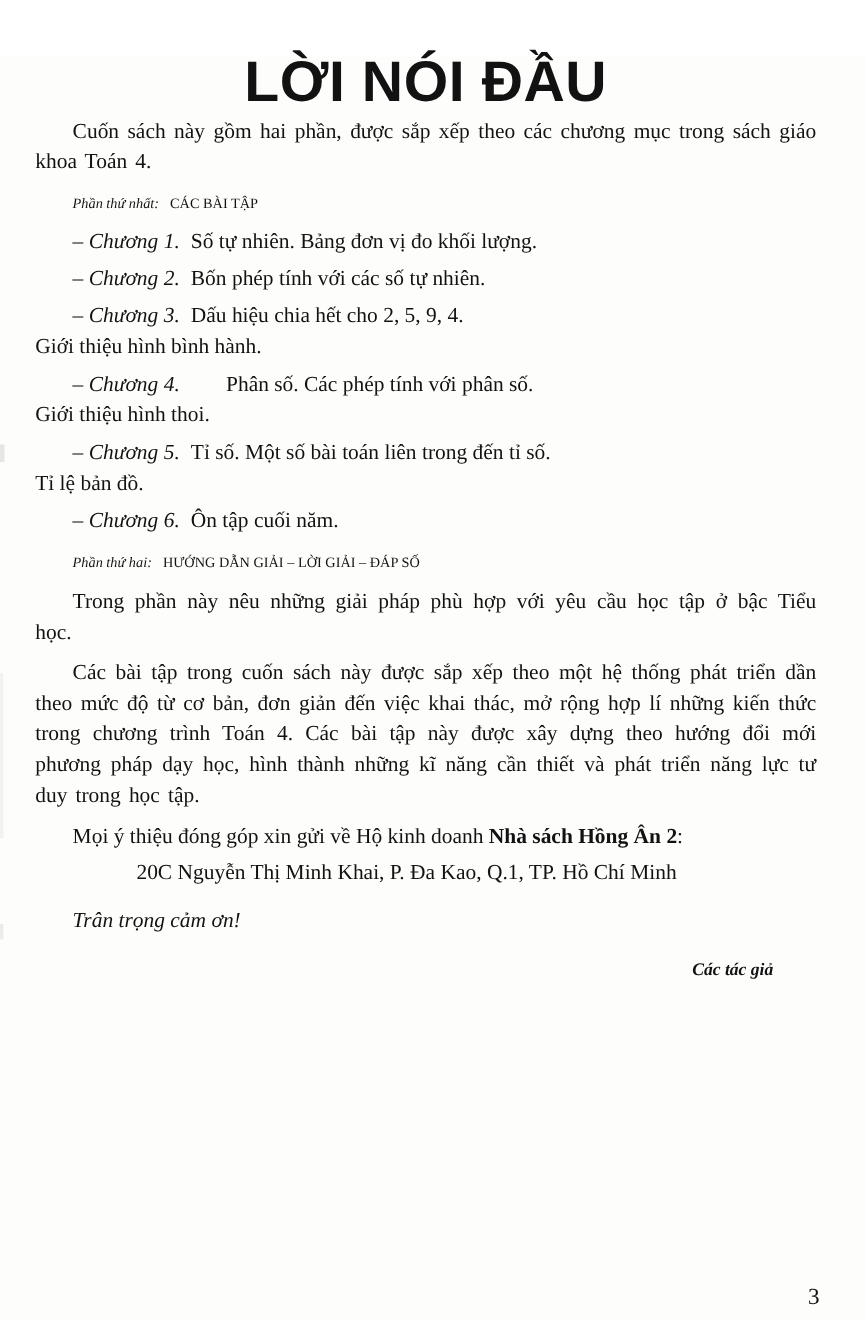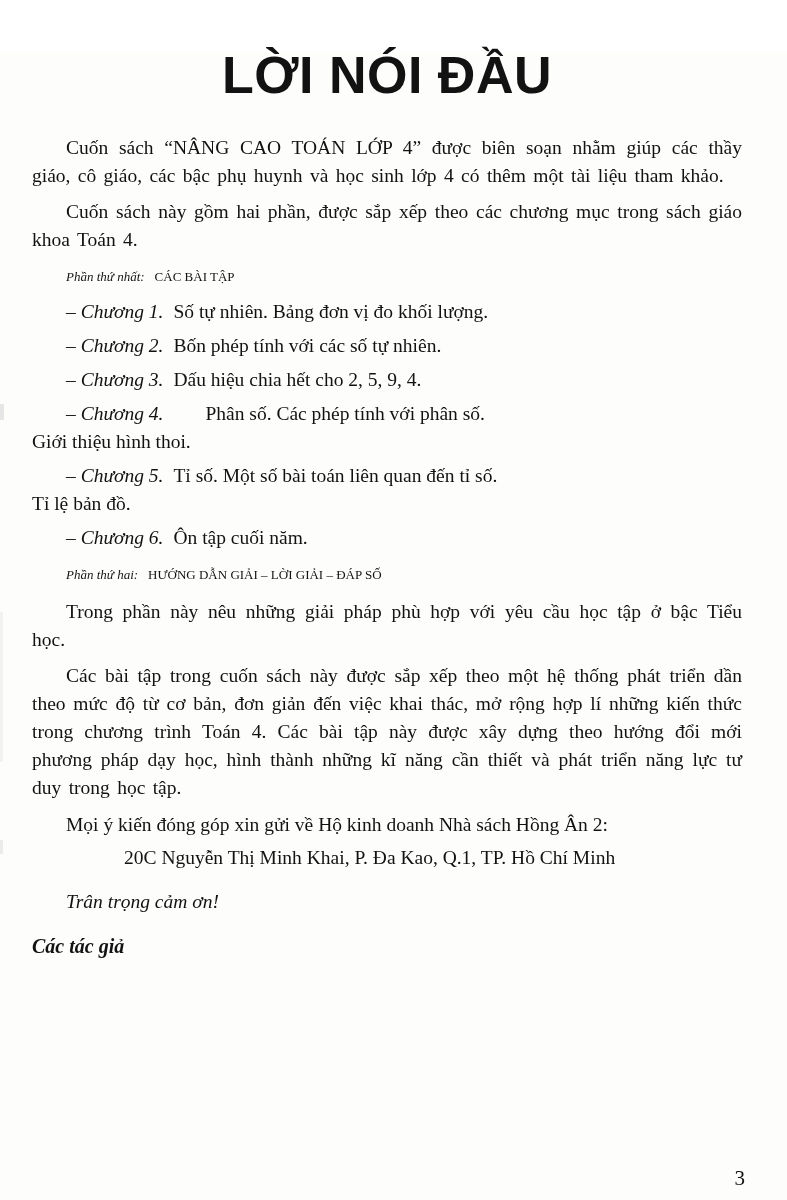--- a/index.html
+++ b/index.html
@@ -60,42 +60,42 @@
     font-style: italic;
     margin-right: 10px;
   }
   .ch-text-wide { margin-left: 32px; }
   .ch-cont { text-indent: 0; }
   .contact-line {
     text-indent: 34px;
     line-height: 28px;
     margin: 9px 0 0 0;
   }
-  .store-name { font-weight: normal; text-align: center; }
+  .store-name { font-weight: bold; text-align: center; }
   .address {
     padding-left: 92px;
     line-height: 28px;
     margin: 5px 0 16px 0;
   }
   .email {
     padding-left: 70px;
     line-height: 28px;
     margin: 5px 0 0 0;
   }
   .thanks {
     font-style: italic;
     text-indent: 34px;
     line-height: 28px;
     margin: 0 0 0 0;
   }
   .signature {
     font-weight: bold;
     font-style: italic;
-    font-size: 20px;
-    text-align: left;
+    font-size: 16px;
+    text-align: right;
     padding-right: 39px;
     line-height: 28px;
     margin: 16px 0 0 0;
   }
   .page-number {
     position: absolute;
     top: 1112px;
     right: 42px;
     font-size: 21px;
     line-height: 28px;
@@ -113,57 +113,57 @@
 <body>
 
 <div class="page">
 
   <div class="artifact a1"></div>
   <div class="artifact a2"></div>
   <div class="artifact a3"></div>
 
   <h1 class="title">LỜI NÓI ĐẦU</h1>
 
-  <p class="para first-para">Cuốn sách “NÂNG CAO TOÁN LỚP 4” được biên soạn nhằm giúp các thầy giáo, cô giáo, các bậc phụ huynh và học sinh lớp 4 có thêm một tài liệu tham khảo.</p>
   <p class="para">Cuốn sách này gồm hai phần, được sắp xếp theo các chương mục trong sách giáo khoa Toán 4.</p>
 
   <h2 class="section-heading"><span class="section-label">Phần thứ nhất:</span><span class="section-title">CÁC BÀI TẬP</span></h2>
 
   <div class="chapter">
     <div class="ch-line"><span class="ch-marker">– Chương 1.</span><span class="ch-text">Số tự nhiên. Bảng đơn vị đo khối lượng.</span></div>
   </div>
 
   <div class="chapter">
     <div class="ch-line"><span class="ch-marker">– Chương 2.</span><span class="ch-text">Bốn phép tính với các số tự nhiên.</span></div>
   </div>
 
   <div class="chapter">
     <div class="ch-line"><span class="ch-marker">– Chương 3.</span><span class="ch-text">Dấu hiệu chia hết cho 2, 5, 9, 4.</span></div>
+    <div class="ch-cont">Giới thiệu hình bình hành.</div>
   </div>
 
   <div class="chapter">
     <div class="ch-line"><span class="ch-marker">– Chương 4.</span><span class="ch-text ch-text-wide">Phân số. Các phép tính với phân số.</span></div>
     <div class="ch-cont">Giới thiệu hình thoi.</div>
   </div>
 
   <div class="chapter">
-    <div class="ch-line"><span class="ch-marker">– Chương 5.</span><span class="ch-text">Tỉ số. Một số bài toán liên quan đến tỉ số.</span></div>
+    <div class="ch-line"><span class="ch-marker">– Chương 5.</span><span class="ch-text">Tỉ số. Một số bài toán liên trong đến tỉ số.</span></div>
     <div class="ch-cont">Tỉ lệ bản đồ.</div>
   </div>
 
   <div class="chapter">
     <div class="ch-line"><span class="ch-marker">– Chương 6.</span><span class="ch-text">Ôn tập cuối năm.</span></div>
   </div>
 
   <h2 class="section-heading"><span class="section-label">Phần thứ hai:</span><span class="section-title">HƯỚNG DẪN GIẢI – LỜI GIẢI – ĐÁP SỐ</span></h2>
 
   <p class="para">Trong phần này nêu những giải pháp phù hợp với yêu cầu học tập ở bậc Tiểu học.</p>
   <p class="para">Các bài tập trong cuốn sách này được sắp xếp theo một hệ thống phát triển dần theo mức độ từ cơ bản, đơn giản đến việc khai thác, mở rộng hợp lí những kiến thức trong chương trình Toán 4. Các bài tập này được xây dựng theo hướng đổi mới phương pháp dạy học, hình thành những kĩ năng cần thiết và phát triển năng lực tư duy trong học tập.</p>
 
-  <div class="contact-line"><span>Mọi ý kiến đóng góp xin gửi về Hộ kinh doanh</span><span> </span><span class="store-name">Nhà sách Hồng Ân 2</span><span>:</span></div>
+  <div class="contact-line"><span>Mọi ý thiệu đóng góp xin gửi về Hộ kinh doanh</span><span> </span><span class="store-name">Nhà sách Hồng Ân 2</span><span>:</span></div>
 
   <div class="address">20C Nguyễn Thị Minh Khai, P. Đa Kao, Q.1, TP. Hồ Chí Minh</div>
 
   <div class="thanks">Trân trọng cảm ơn!</div>
 
   <div class="signature">Các tác giả</div>
 
   <div class="page-number">3</div>
 
 </div>

